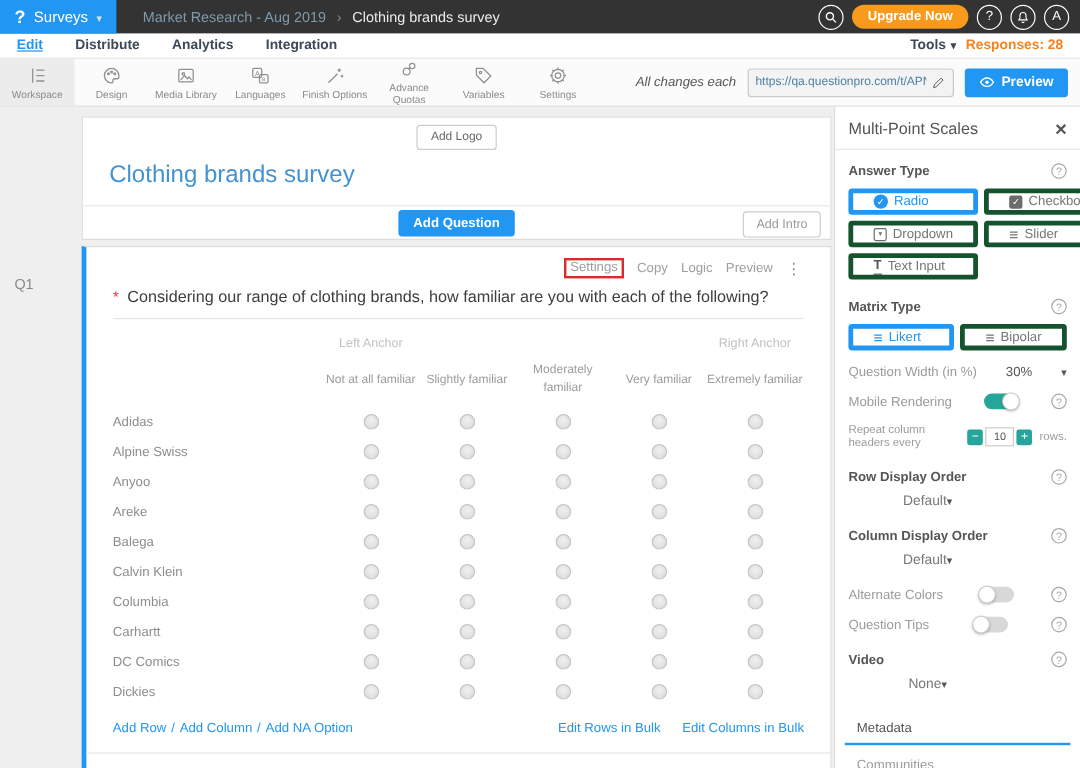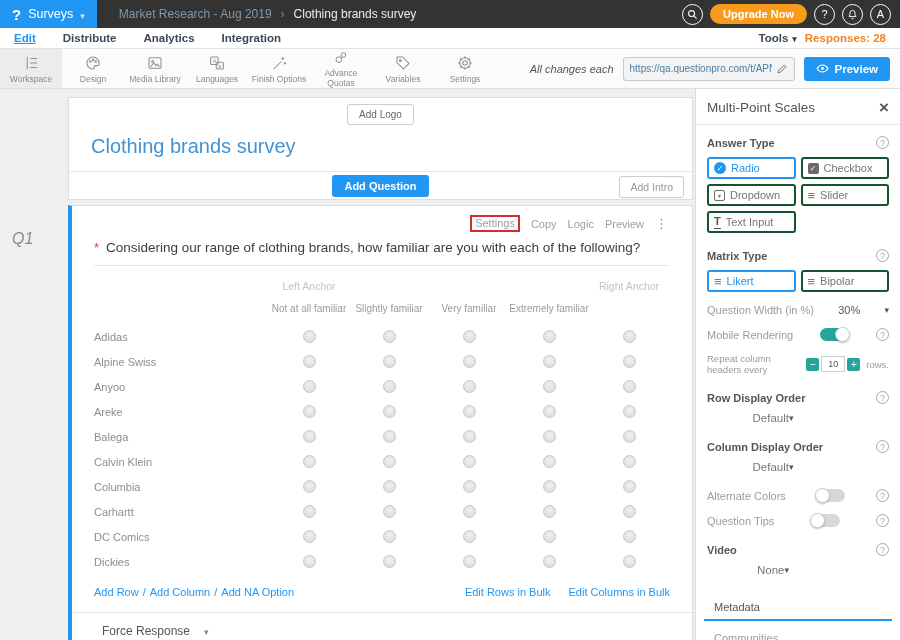--- a/index.html
+++ b/index.html
@@ -42,21 +42,21 @@
   .saved-note { font-style: italic; font-size: 11px; color: #555; }
   .url-box { width: 172px; height: 24px; background: #f3f3f3; border: 1px solid #c9c9c9; border-radius: 3px;
     display: flex; align-items: center; padding: 0 6px; gap: 4px; }
   .url-text { flex: 1; font-size: 10px; color: #4a7fa5; white-space: nowrap; overflow: hidden; }
   .preview-btn { background: #2196f3; color: #fff; border: none; border-radius: 3px; font-size: 11.5px; font-weight: bold;
     padding: 6px 12px; display: flex; align-items: center; gap: 6px; cursor: pointer; }
 
   
   .content { display: flex; height: 551px; }
   .canvas { position: relative; flex: 1; overflow: hidden; background: #efefef; }
-  .q-gutter-label { position: absolute; left: 12px; top: 141px; font-size: 16px; color: #8a8a8a; font-style: italic; }
+  .q-gutter-label { position: absolute; left: 12px; top: 141px; font-size: 12px; color: #8a8a8a; }
 
   .card { background: #fff; border: 1px solid #dcdcdc; width: 625px; margin-left: 68px; }
   .survey-card { margin-top: 8px; }
   .addlogo-wrap { display: flex; justify-content: center; padding-top: 6px; }
   .add-logo-btn { background: #fff; border: 1px solid #ccc; border-radius: 3px; font-size: 10px; color: #666;
     padding: 4px 11px; cursor: pointer; }
   .survey-title { color: #4493d1; font-size: 20px; font-weight: normal; margin: 10px 0 13px 22px; }
   .survey-footer { border-top: 1px solid #e8e8e8; height: 28px; position: relative; display: flex; align-items: center; justify-content: center; }
   .add-question-btn { background: #2196f3; color: #fff; border: none; border-radius: 3px; font-size: 11px; font-weight: bold;
     padding: 5px 12px; cursor: pointer; }
@@ -102,22 +102,22 @@
   .sb-header { display: flex; justify-content: space-between; align-items: center; padding: 10px 0 8px 0; }
   .sb-title { font-size: 13.5px; color: #555; font-weight: normal; }
   .sb-close { font-size: 17px; color: #555; font-weight: bold; cursor: pointer; line-height: 1; }
   .sb-div { border: none; border-top: 1px solid #e8e8e8; margin: 0 -11px; }
   .sb-label-row { display: flex; justify-content: space-between; align-items: center; margin: 11px 0 8px 0; }
   .sb-label { font-size: 11px; font-weight: bold; color: #555; }
   .help { width: 13px; height: 13px; border-radius: 50%; border: 1px solid #a8a8a8; color: #a8a8a8; font-size: 9px;
     display: flex; align-items: center; justify-content: center; flex: none; cursor: pointer; }
   .help::before { content: "?"; }
   .btn-grid { display: grid; grid-template-columns: 1fr 1fr; gap: 5px; }
-  .sb-btn { height: 22px; border: 2px solid #14532d; border-radius: 3px; background: #fff; display: flex; align-items: center;
-    gap: 5px; padding: 0 5px; font-size: 11px; color: #757575; cursor: pointer; }
+  .sb-btn { height: 22px; border: 4px solid #14532d; border-radius: 3px; background: #fff; display: flex; align-items: center;
+    gap: 5px; padding: 0 17px; font-size: 11px; color: #757575; cursor: pointer; }
   .sb-btn.selected { border-color: #2196f3; color: #2196f3; }
   .ic-radio { width: 12px; height: 12px; border-radius: 50%; background: #2196f3; color: #fff; font-size: 8px;
     display: flex; align-items: center; justify-content: center; flex: none; }
   .ic-radio::before { content: "✓"; }
   .ic-check { width: 11px; height: 11px; border-radius: 2px; background: #6b6b6b; color: #fff; font-size: 8px;
     display: flex; align-items: center; justify-content: center; flex: none; }
   .ic-check::before { content: "✓"; }
   .ic-drop { width: 11px; height: 11px; border: 1.5px solid #6b6b6b; border-radius: 2px; color: #6b6b6b; font-size: 6px;
     display: flex; align-items: center; justify-content: center; flex: none; }
   .ic-drop::before { content: "▾"; }
@@ -319,20 +319,21 @@
           <div class="m-col anchor">Left Anchor</div>
           <div class="m-col anchor"></div>
           <div class="m-col anchor"></div>
           <div class="m-col anchor"></div>
           <div class="m-col anchor">Right Anchor</div>
         </div>
       <div class="m-row hdr headers-row" id="matrix-headers">
           <div class="m-label"></div>
           <div class="m-col m-head">Not at all familiar</div>
           <div class="m-col m-head">Slightly familiar</div>
+          <div class="m-col m-head">Moderately familiar</div>
           <div class="m-col m-head">Very familiar</div>
           <div class="m-col m-head">Extremely familiar</div>
         </div>
       <div id="matrix-body">
           <div class="m-row">
             <div class="m-label">Adidas</div>
             <div class="m-col">
               <span class="radio"></span>
             </div>
             <div class="m-col">

